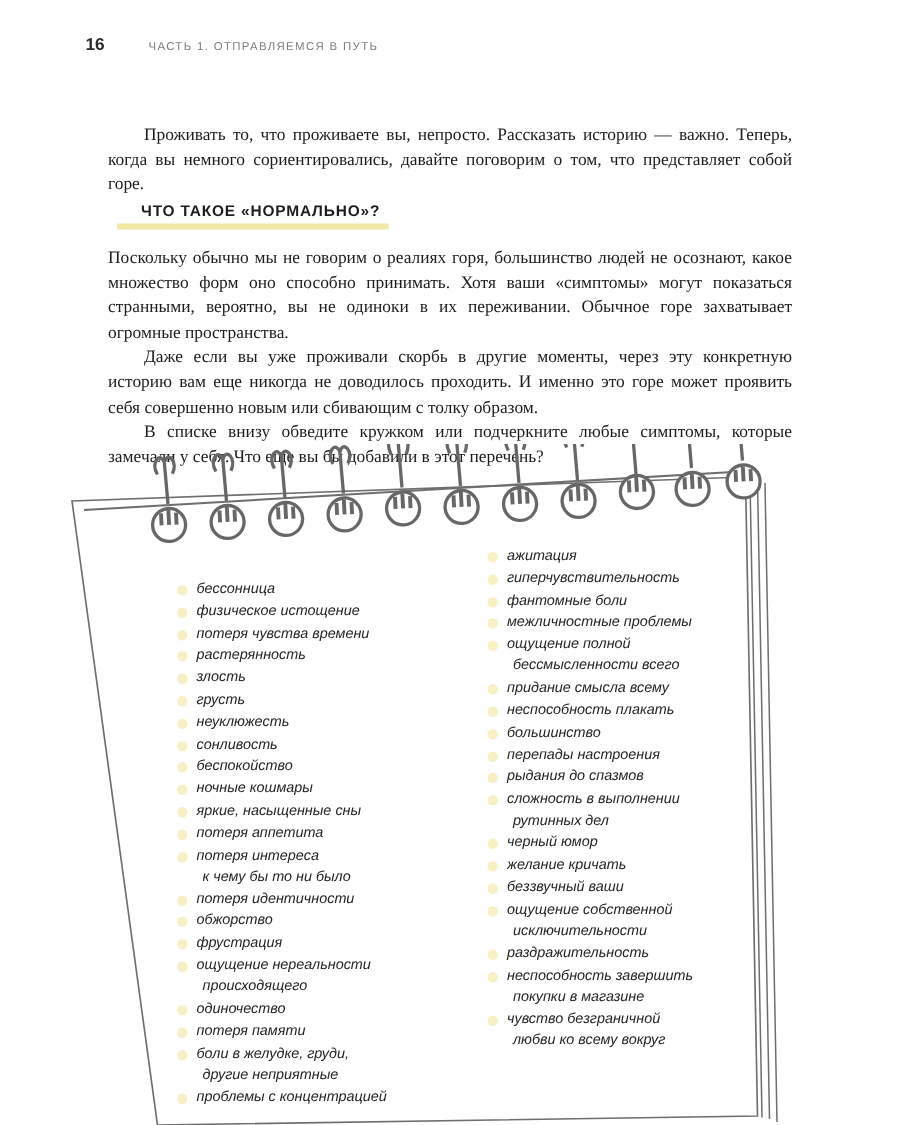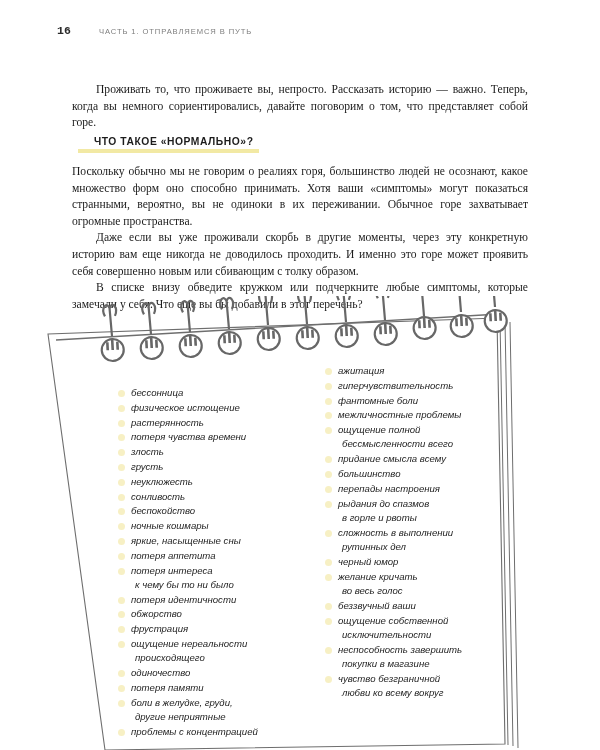--- a/index.html
+++ b/index.html
@@ -20,21 +20,21 @@
   .running-head {
     position: absolute;
     top: 24px;
     left: 57px;
     right: 57px;
     height: 16px;
     display: flex;
     align-items: baseline;
   }
   .folio {
-    font-family: Liberation Mono, monospace;
+    font-family: Liberation Sans, sans-serif;
     font-weight: bold;
     font-size: 11.5px;
     color: #2b2b2b;
     letter-spacing: 0px;
     width: 42px;
   }
   .head-title {
     font-family: "Liberation Sans", sans-serif;
     font-size: 7.6px;
     letter-spacing: 0.9px;
@@ -246,22 +246,22 @@
         <circle cx="0" cy="14" r="11" fill="#ffffff" stroke="#676767" stroke-width="2.2"></circle>
         <path d="M -5 6 l 0 8 M 0 4 l 0 10 M 5 6 l 0 8" stroke="#676767" stroke-width="2.6"></path>
       </g>
     </g>
   </svg>
 
   <div class="cols">
     <div class="col col-left">
         <div class="item"><span>бессонница</span></div>
         <div class="item"><span>физическое истощение</span></div>
+        <div class="item"><span>потеря чувства времени</span></div>
         <div class="item"><span>растерянность</span></div>
-        <div class="item"><span>потеря чувства времени</span></div>
         <div class="item"><span>злость</span></div>
         <div class="item"><span>грусть</span></div>
         <div class="item"><span>неуклюжесть</span></div>
         <div class="item"><span>сонливость</span></div>
         <div class="item"><span>беспокойство</span></div>
         <div class="item"><span>ночные кошмары</span></div>
         <div class="item"><span>яркие, насыщенные сны</span></div>
         <div class="item"><span>потеря аппетита</span></div>
         <div class="item"><span>потеря интереса</span><span class="cont">к чему бы то ни было</span></div>
         <div class="item"><span>потеря идентичности</span></div>
@@ -273,25 +273,27 @@
         <div class="item"><span>боли в желудке, груди,</span><span class="cont">другие неприятные</span></div>
         <div class="item"><span>проблемы с концентрацией</span></div>
       </div>
     <div class="col col-right">
         <div class="item"><span>ажитация</span></div>
         <div class="item"><span>гиперчувствительность</span></div>
         <div class="item"><span>фантомные боли</span></div>
         <div class="item"><span>межличностные проблемы</span></div>
         <div class="item"><span>ощущение полной</span><span class="cont">бессмысленности всего</span></div>
         <div class="item"><span>придание смысла всему</span></div>
+        <div class="item"><span>неспособность плакать</span></div>
         <div class="item"><span>большинство</span></div>
         <div class="item"><span>перепады настроения</span></div>
-        <div class="item"><span>рыдания до спазмов</span><span class="cont">в горле и рвоты</span></div>
+        <div class="item"><span>рыдания до спазмов</span></div>
         <div class="item"><span>сложность в выполнении</span><span class="cont">рутинных дел</span></div>
         <div class="item"><span>черный юмор</span></div>
-        <div class="item"><span>желание кричать</span><span class="cont">во весь голос</span></div>
+        <div class="item"><span>желание кричать</span></div>
         <div class="item"><span>беззвучный ваши</span></div>
         <div class="item"><span>ощущение собственной</span><span class="cont">исключительности</span></div>
+        <div class="item"><span>раздражительность</span></div>
         <div class="item"><span>неспособность завершить</span><span class="cont">покупки в магазине</span></div>
         <div class="item"><span>чувство безграничной</span><span class="cont">любви ко всему вокруг</span></div>
       </div>
   </div>
 </div>
 
 </body></html>

